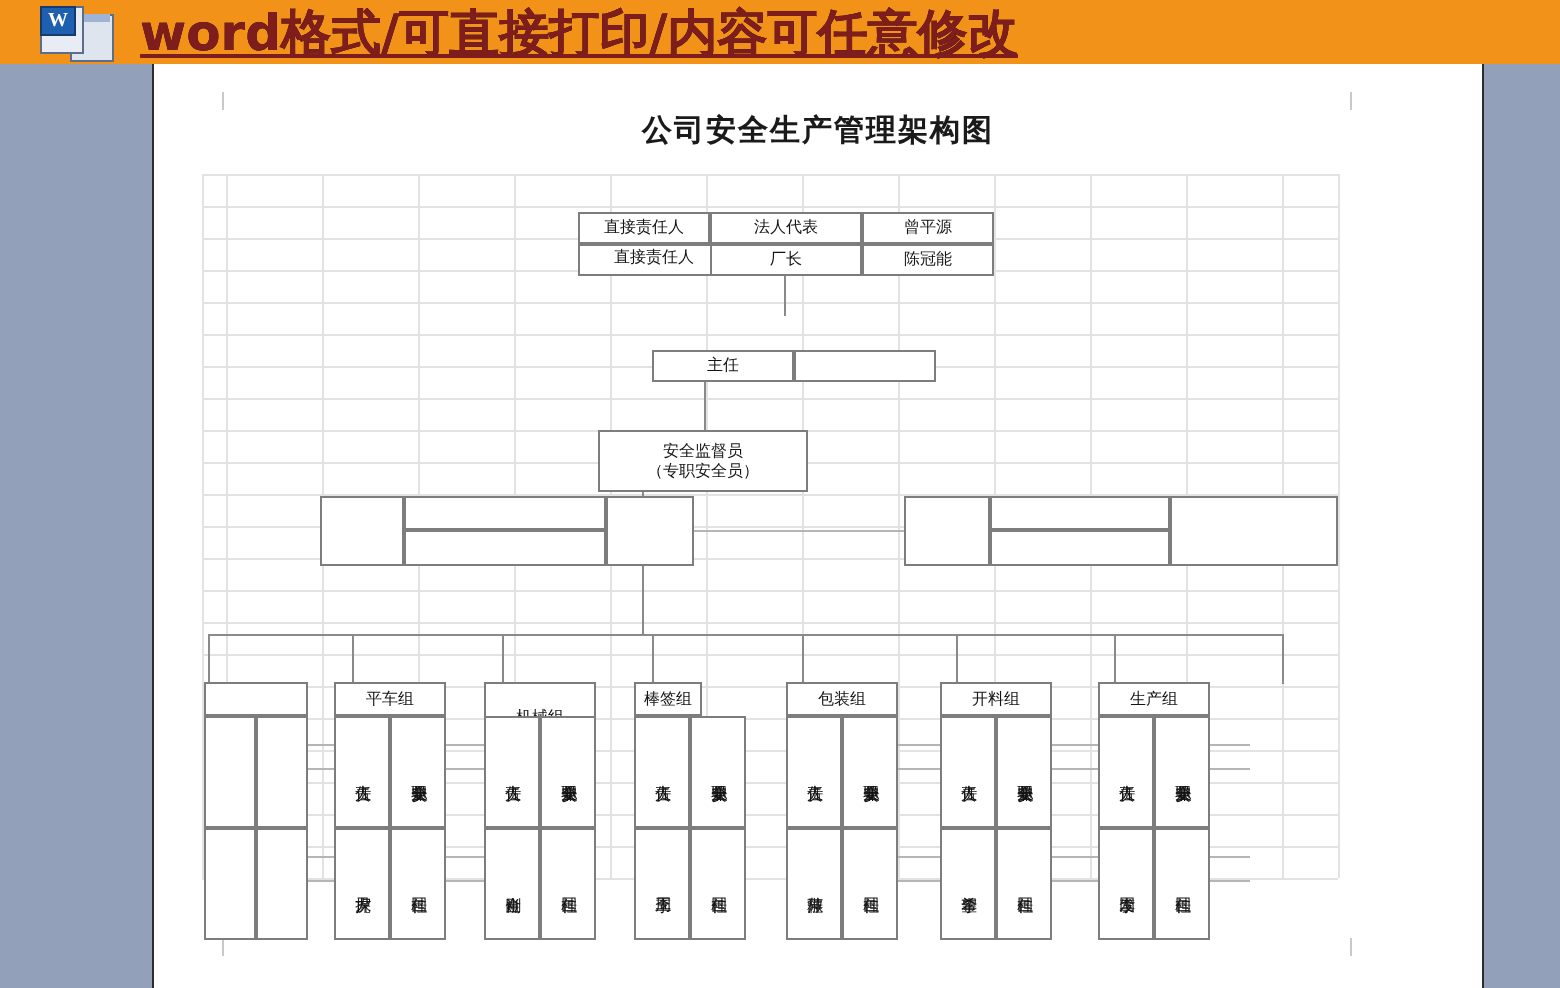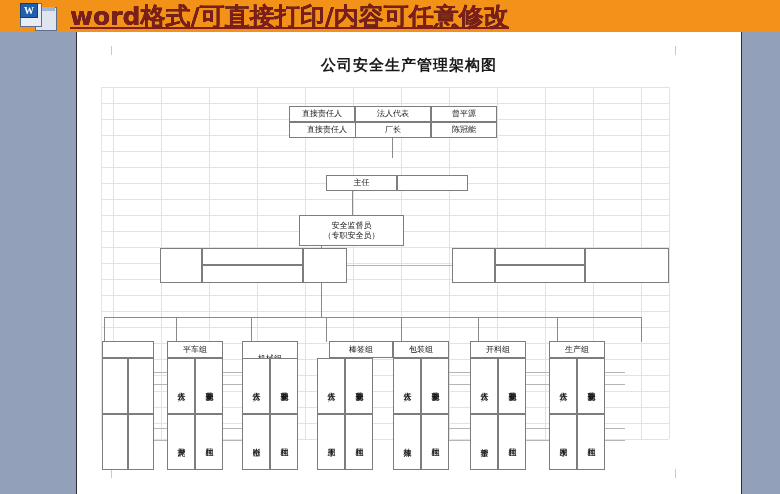--- a/index.html
+++ b/index.html
@@ -207,21 +207,21 @@
     <div class="bx vtext" style="left:118px;top:326px;width:28px;height:56px;">兼职安全员</div>
     <div class="bx vtext" style="left:90px;top:382px;width:28px;height:56px;">尹探虎</div>
     <div class="bx vtext" style="left:118px;top:382px;width:28px;height:56px;">桂国仁</div>
 
     <div class="bx" style="left:165px;top:309px;width:56px;height:35px;">机械组</div>
     <div class="bx vtext" style="left:165px;top:326px;width:28px;height:56px;">责任人</div>
     <div class="bx vtext" style="left:193px;top:326px;width:28px;height:56px;">兼职安全员</div>
     <div class="bx vtext" style="left:165px;top:382px;width:28px;height:56px;">肖金刚</div>
     <div class="bx vtext" style="left:193px;top:382px;width:28px;height:56px;">桂国仁</div>
 
-    <div class="bx" style="left:240px;top:309px;width:64px;height:17px;margin-left:12px;">棒签组</div>
+    <div class="bx" style="left:240px;top:309px;width:34px;height:17px;">棒签组</div>
     <div class="bx vtext" style="left:240px;top:326px;width:28px;height:56px;">责任人</div>
     <div class="bx vtext" style="left:268px;top:326px;width:28px;height:56px;">兼职安全员</div>
     <div class="bx vtext" style="left:240px;top:382px;width:28px;height:56px;">王李周</div>
     <div class="bx vtext" style="left:268px;top:382px;width:28px;height:56px;">桂国仁</div>
 
     <div class="bx" style="left:316px;top:309px;width:56px;height:17px;">包装组</div>
     <div class="bx vtext" style="left:316px;top:326px;width:28px;height:56px;">责任人</div>
     <div class="bx vtext" style="left:344px;top:326px;width:28px;height:56px;">兼职安全员</div>
     <div class="bx vtext" style="left:316px;top:382px;width:28px;height:56px;">桂淑萍</div>
     <div class="bx vtext" style="left:344px;top:382px;width:28px;height:56px;">桂国仁</div>

